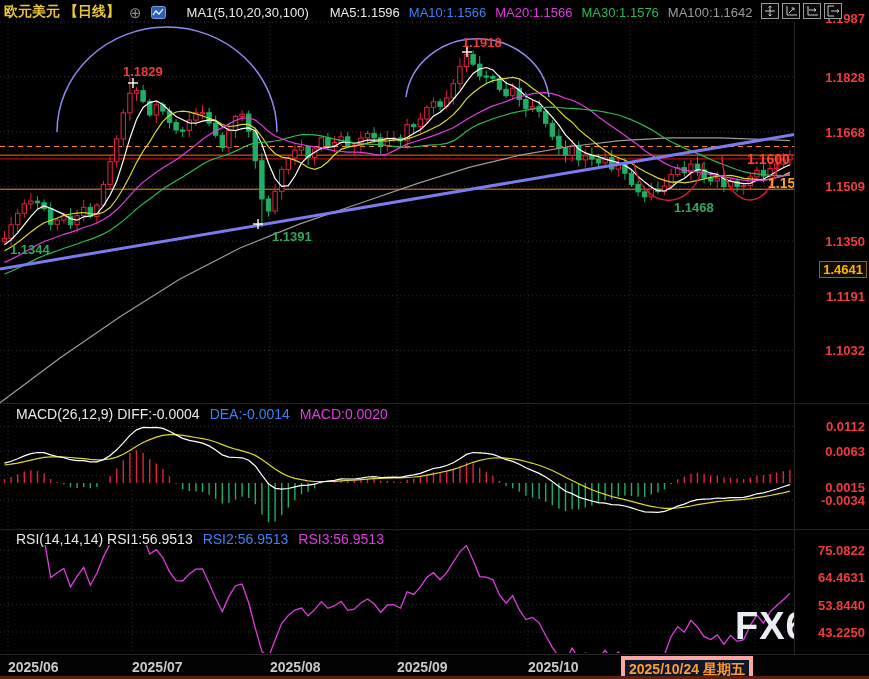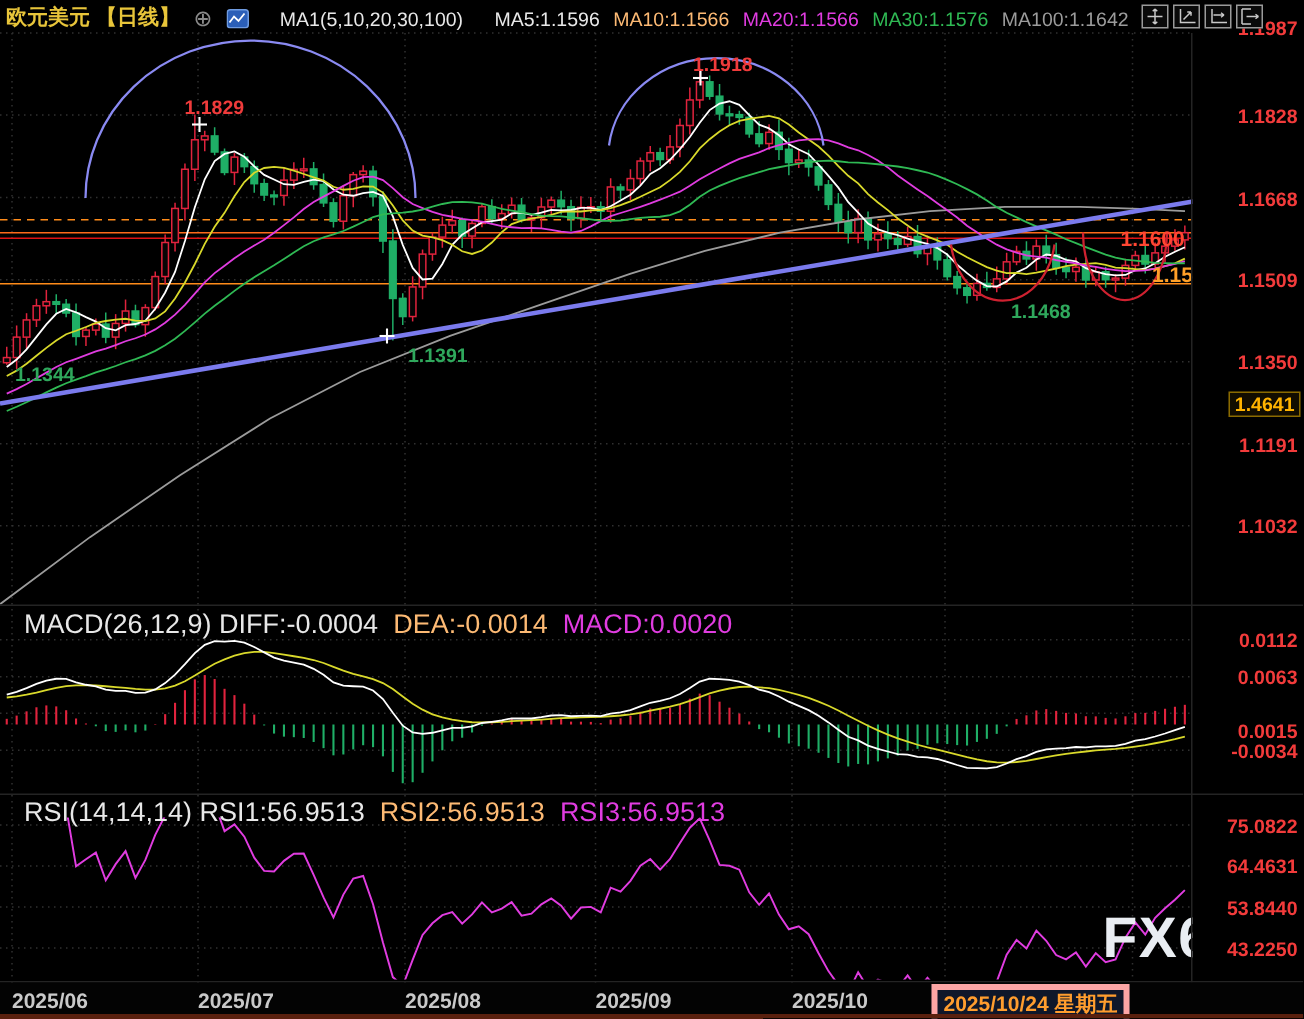--- a/index.html
+++ b/index.html
@@ -2,30 +2,30 @@
 <html><head>
 <meta charset="utf-8">
 <style>
   html,body{margin:0;padding:0;background:#000;}
   #stage{position:relative;width:869px;height:679px;background:#000;overflow:hidden;
          font-family:"Liberation Sans","DejaVu Sans",sans-serif;}
   #chart{position:absolute;left:0;top:0;}
   .hdr{position:absolute;left:4px;top:3px;display:flex;align-items:center;gap:9px;
        font-size:13px;white-space:nowrap;z-index:5;}
   .c-title{color:#e8c53a;font-weight:bold;font-size:14px;}
-  .c-white{color:#e8e8e8;margin-left:12px;} .c-yel{color:#fdba74;} .c-mag{color:#e03ce0;}
+  .c-white{color:#e8e8e8;margin-left:12px;} .c-yel{color:#3b82f6;} .c-mag{color:#e03ce0;}
   .c-grn{color:#2fb954;} .c-gray{color:#9b9b9b;}
   .plus-ico{color:#8a8a8a;font-size:15px;line-height:1;}
   .toolbar{position:absolute;right:27px;top:3px;display:flex;gap:3px;z-index:6;}
   .tool-btn{width:18px;height:16px;border:1px solid #9a9a9a;background:#0a0a0a;
             display:flex;align-items:center;justify-content:center;padding:0;cursor:pointer;}
   .ylab{position:absolute;right:4px;color:#f23b3b;font-size:13px;font-weight:600;z-index:4;}
   .yaxis{position:absolute;left:795px;top:0;width:74px;height:679px;background:#000;z-index:3;}
   .ylab.boxed{color:#ffb300;border:1px solid #8a6a00;background:#120d00;padding:0 3px;right:2px;}
-  .subhdr{position:absolute;left:4px;display:flex;gap:10px;font-size:18px;white-space:nowrap;z-index:5;}
+  .subhdr{position:absolute;left:4px;display:flex;gap:10px;font-size:14px;white-space:nowrap;z-index:5;}
   .datebar{position:absolute;left:0;top:655px;width:869px;height:24px;background:#030303;z-index:5;}
   .mon{position:absolute;top:4px;color:#c9c9c9;font-size:14px;font-weight:bold;}
   .date-hl{position:absolute;top:1px;left:621px;color:#ff9d2e;font-size:14px;font-weight:bold;
            border:4px solid #fca5a5;background:#0f172a;padding:1px 4px;}
   .watermark{position:absolute;left:735px;top:605px;font-size:38px;font-weight:600;
              color:#e9edf2;letter-spacing:1px;z-index:2;}
   .sep{position:absolute;left:0;width:869px;height:1px;background:#242424;z-index:4;}
   .vsep{position:absolute;left:794px;top:22px;width:1px;height:633px;background:#242424;z-index:4;}
   .bottom-strip{position:absolute;left:0;top:676px;width:869px;height:3px;background:#5a200e;z-index:6;}
 </style>

